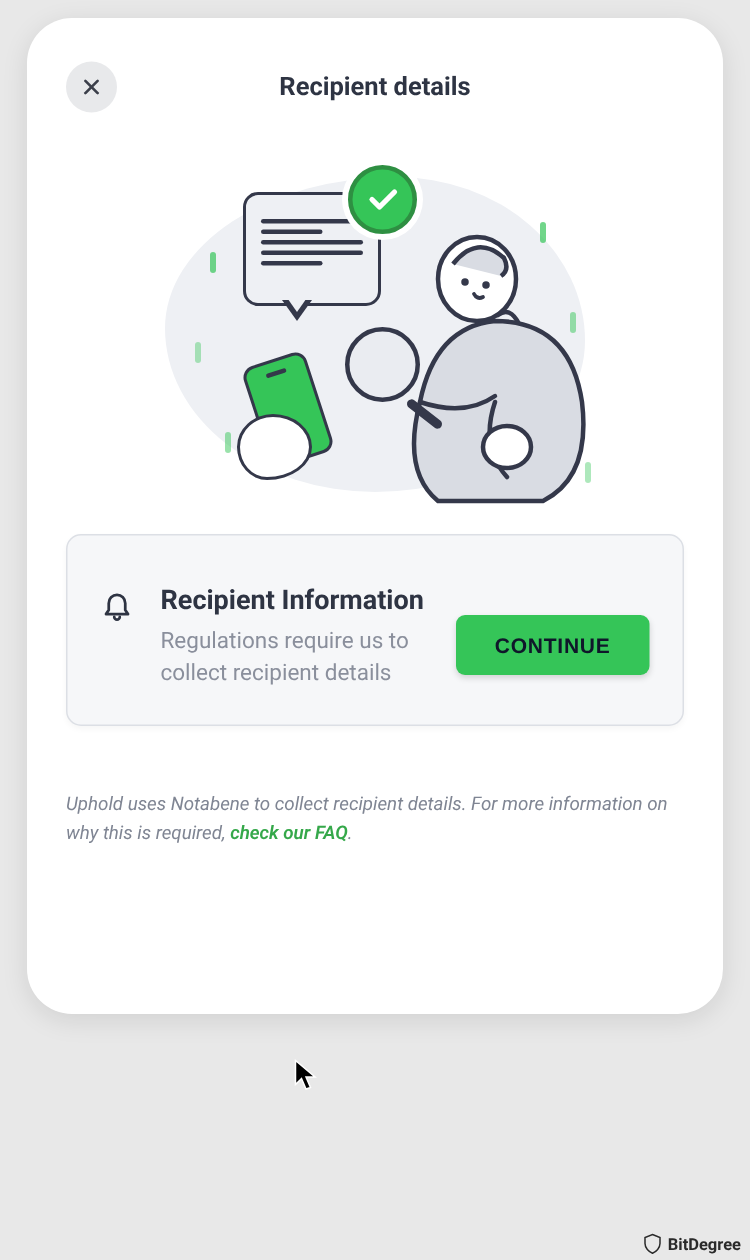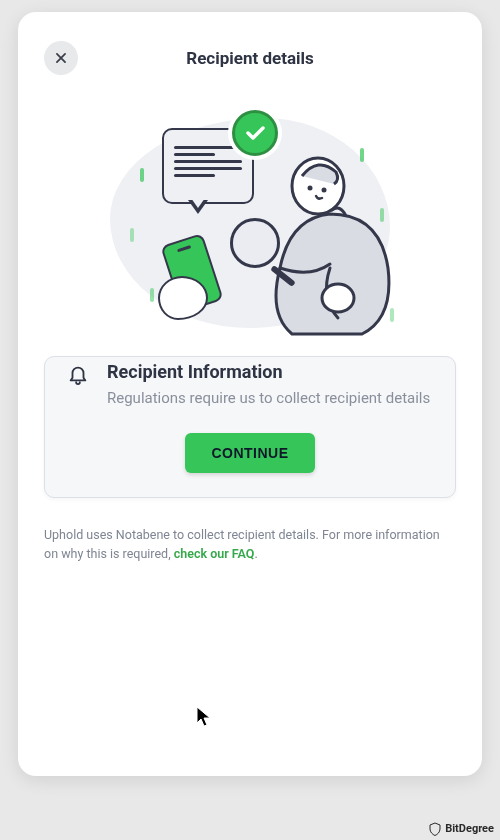--- a/index.html
+++ b/index.html
@@ -5,23 +5,23 @@
   * { box-sizing: border-box; margin: 0; padding: 0; }
   html, body { width: 500px; height: 840px; }
   body {
     font-family: -apple-system, BlinkMacSystemFont, "Segoe UI", Roboto, Helvetica, Arial, sans-serif;
     background: #e8e8e8;
     position: relative;
   }
   .modal {
     position: absolute;
     left: 18px; top: 12px;
-    width: 464px; height: 764px;
+    width: 464px; height: 664px;
     background: #ffffff;
-    border-radius: 18px;
+    border-radius: 30px;
     box-shadow: 0 4px 18px rgba(0,0,0,0.10);
     padding: 26px 26px 20px 26px;
   }
   .header {
     display: flex;
     align-items: center;
     position: relative;
     height: 40px;
   }
   .close-btn {
@@ -148,24 +148,23 @@
     width: 28px; height: 6px;
     background: #34384a;
     border-radius: 3px;
     transform: rotate(38deg);
   }
   .info-card {
     margin-top: 18px;
     border: 1px solid #dcdfe5;
     border-radius: 10px;
     background: #f6f7f9;
-    padding: 4px 22px 24px 22px;
+    padding: 33px 22px 24px 22px;
     display: flex;
     gap: 14px;
-    flex-direction: column;
     box-shadow: 0 2px 4px rgba(0,0,0,0.04);
   }
   .info-row { display: flex; gap: 16px; align-items: flex-start; }
   .bell { flex: 0 0 24px; color: #2e3443; margin-top: 2px; }
   .bell svg { width: 22px; height: 22px; }
   .info-text h2 {
     font-size: 18px; font-weight: 700; color: #2e3443; margin-bottom: 6px;
   }
   .info-text p {
     font-size: 15px; color: #8a8f9c; line-height: 1.4;
@@ -178,41 +177,42 @@
     border: none;
     border-radius: 6px;
     font-size: 14px;
     font-weight: 800;
     letter-spacing: 0.5px;
     color: #0f172a;
     cursor: pointer;
     box-shadow: 0 2px 4px rgba(0,0,0,0.15);
   }
   .footer-note {
-    margin-top: 28px;
+    margin-top: 44px;
     font-size: 12.5px;
     line-height: 1.5;
     color: #7f8593;
+    font-style: italic;
   }
   .footer-note .link {
     color: #35a84a;
     font-weight: 600;
     cursor: pointer;
     text-decoration: none;
   }
   .cursor {
     position: absolute;
     left: 196px; top: 706px;
     width: 16px; height: 22px;
     pointer-events: none;
   }
   .watermark {
     position: absolute;
     right: 6px; bottom: 4px;
-    display: flex; gap: 4px;
+    display: flex; align-items: center; gap: 4px;
     font-size: 11px; font-weight: 700;
     color: #2a2a2a;
   }
   .watermark svg { width: 12px; height: 14px; }
 </style>
 </head>
 <body>
 
 <div class="modal">
 

